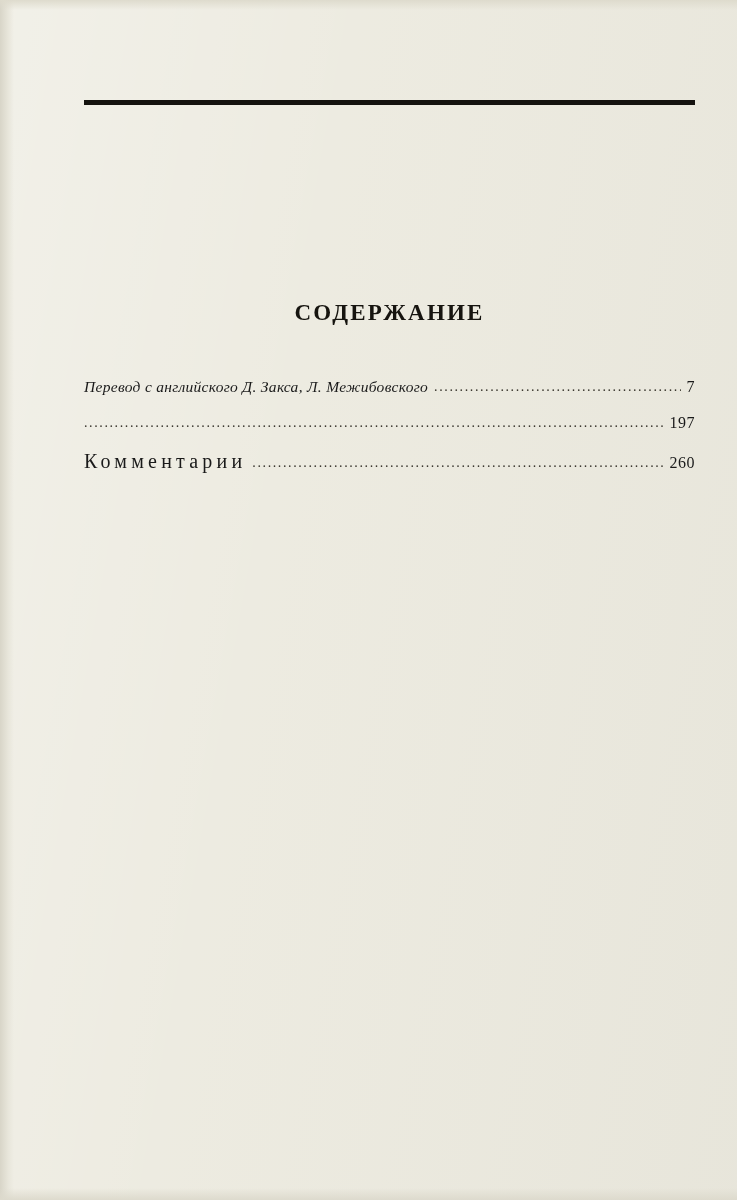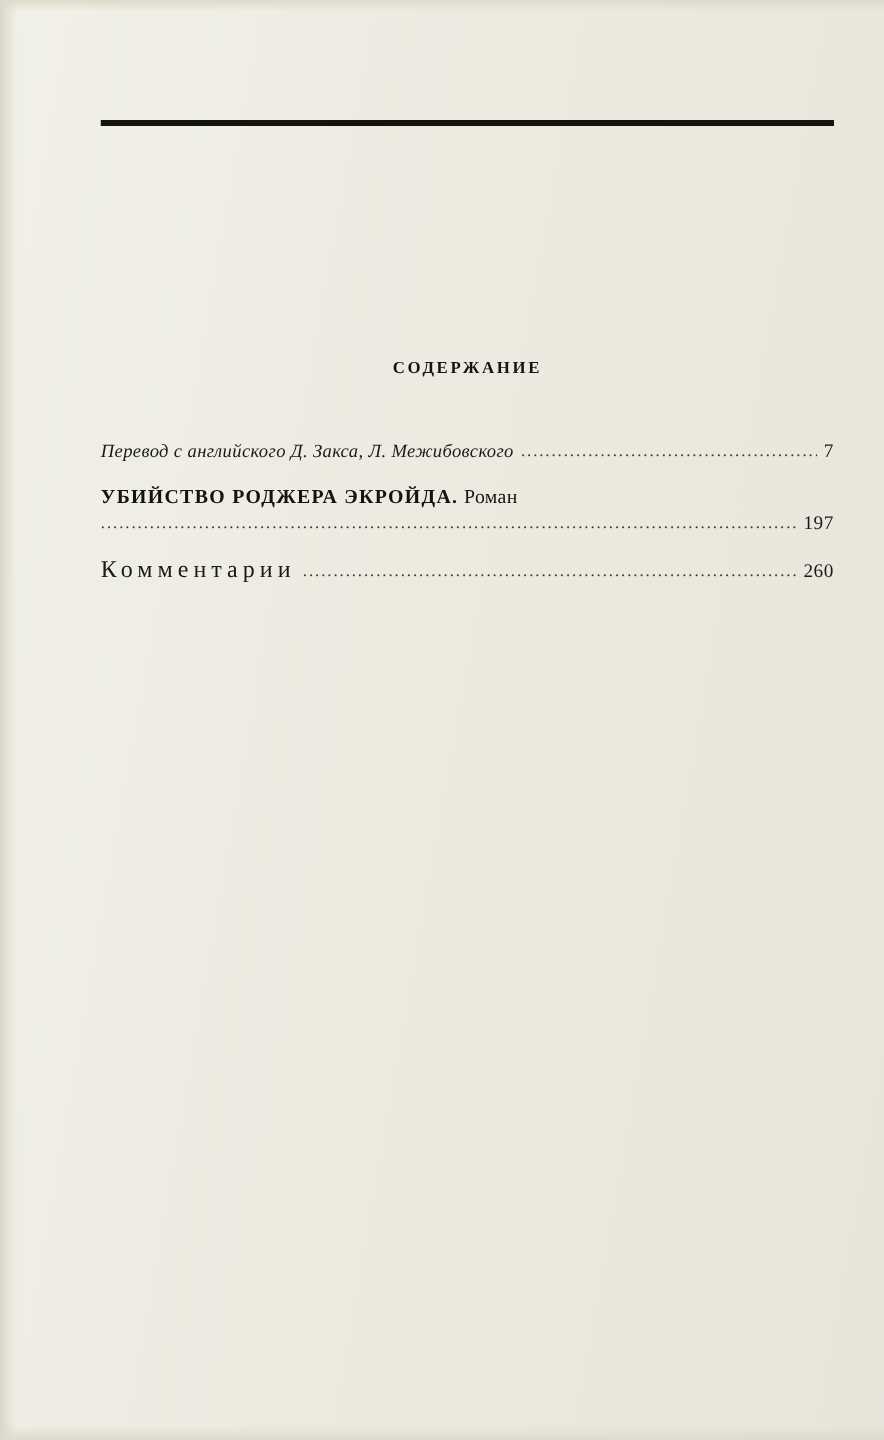--- a/index.html
+++ b/index.html
@@ -55,21 +55,21 @@
 
   .content {
     position: absolute;
     left: 84px;
     top: 300px;
     width: 611px;
   }
 
   .toc-title {
     text-align: center;
-    font-size: 14px;
+    font-size: 23px;
     letter-spacing: 2.2px;
     font-weight: bold;
     color: #16140f;
     margin-bottom: 52px;
   }
 
   .entry {
     margin-bottom: 2px;
   }
 
@@ -145,24 +145,20 @@
 
     <div class="entry">
       <div class="dotline">
         <span class="label">Перевод с английского Д. Закса, Л. Межибовского</span>
         <span class="leader">......................................................................................................................</span>
         <span class="pageno">7</span>
       </div>
     </div>
 
     <div class="entry">
-      <div class="entry-title">
-        <span class="work">УБИЙСТВО РОДЖЕРА ЭКРОЙДА.</span>
-        <span class="kind">Роман</span>
-      </div>
       <div class="dotline">
         <span class="leader">......................................................................................................................</span>
         <span class="pageno">197</span>
       </div>
     </div>
 
     <div class="dotline spaced commentary">
       <span class="label">Комментарии</span>
       <span class="leader">......................................................................................................................</span>
       <span class="pageno">260</span>

